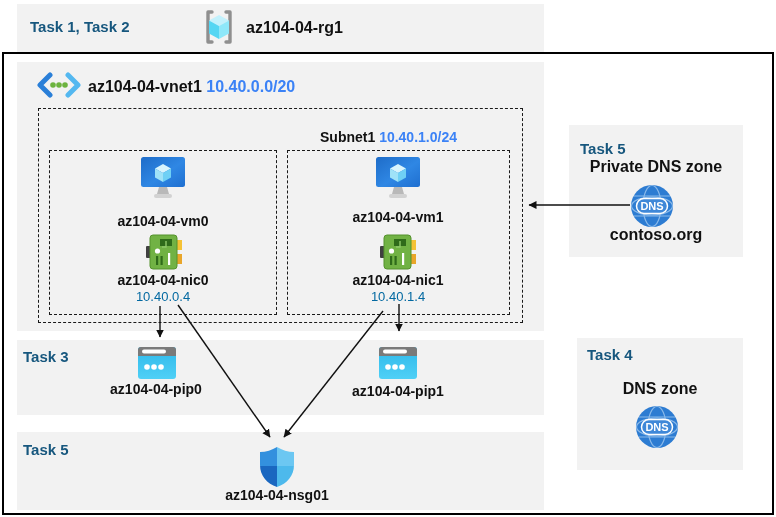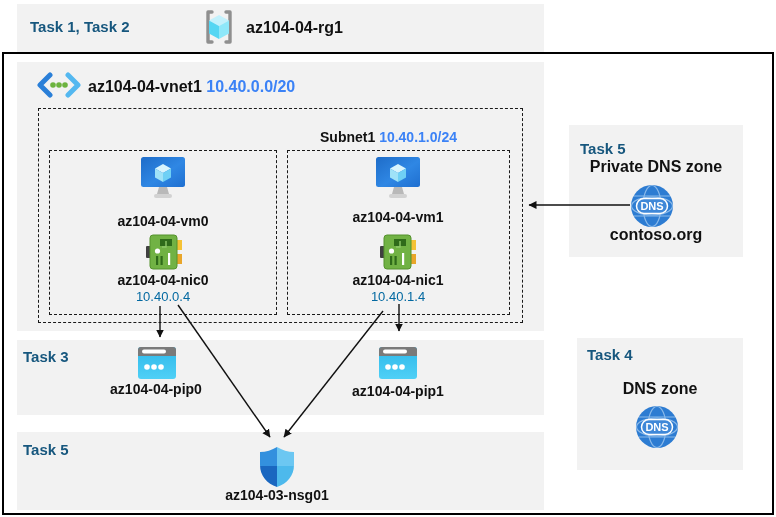--- a/index.html
+++ b/index.html
@@ -185,21 +185,21 @@
   <span class="abs content" style="left:259px;top:446px;">
     <svg class="icon" width="36" height="42" viewBox="0 0 36 42">
       <g clip-path="url(#shieldClip)">
         <rect x="0" y="0" width="18" height="20" fill="#3390de"></rect>
         <rect x="18" y="0" width="18" height="20" fill="#6cc7f2"></rect>
         <rect x="0" y="20" width="18" height="22" fill="#1a67c0"></rect>
         <rect x="18" y="20" width="18" height="22" fill="#4db9ec"></rect>
       </g>
     </svg>
   </span>
-  <div class="abs content name-bold center" style="left:177px;top:487px;width:200px;">az104-03-nsg01</div>
+  <div class="abs content name-bold center" style="left:177px;top:487px;width:200px;">az104-04-nsg01</div>
 
   <div class="panel" style="left:577px;top:338px;width:166px;height:132px;"></div>
   <div class="abs content task-label" style="left:587px;top:346px;">Task 4</div>
   <div class="abs content name-bold15 center" style="left:577px;top:380px;width:166px;">DNS zone</div>
   <span class="abs content" style="left:635px;top:405px;">
     <svg class="icon" width="44" height="44" viewBox="0 0 44 44">
       <circle cx="22" cy="22" r="21" fill="#2d7cd2"></circle>
       <ellipse cx="22" cy="22" rx="9" ry="20.5" fill="none" stroke="#8ab9e9" stroke-width="1.2"></ellipse>
       <ellipse cx="22" cy="22" rx="20.5" ry="9" fill="none" stroke="#8ab9e9" stroke-width="1.2"></ellipse>
       <line x1="4" y1="12" x2="40" y2="12" stroke="#8ab9e9" stroke-width="1.2"></line>

